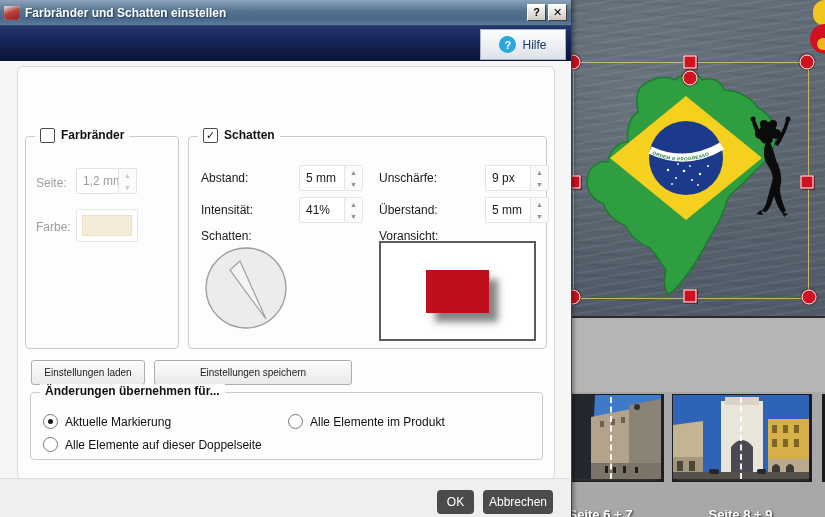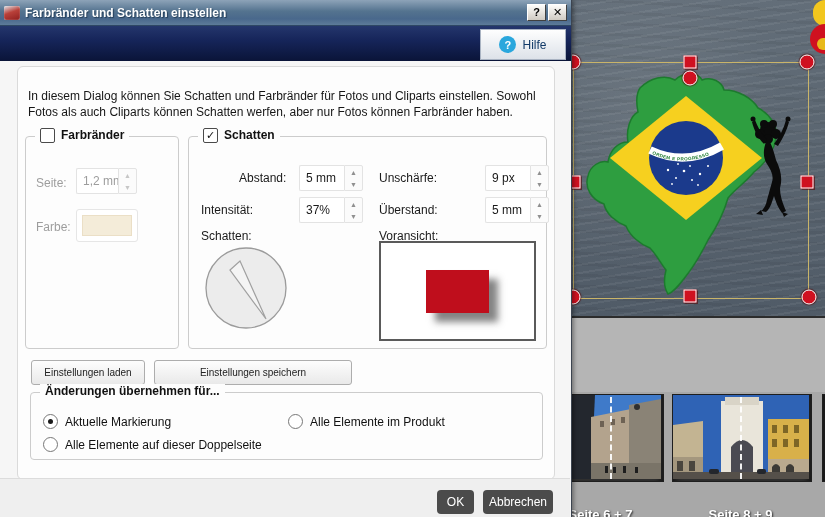--- a/index.html
+++ b/index.html
@@ -271,21 +271,20 @@
   </div>
 
   <div id="navyband" class="abs">
     <div id="hilfe-btn" class="abs">
       <div id="hilfe-icon">?</div>
       <div id="hilfe-label">Hilfe</div>
     </div>
   </div>
 
   <div id="panel" class="abs"></div>
-  <div id="descr" class="abs">In diesem Dialog können Sie Schatten und Farbränder für Fotos und Cliparts einstellen. Sowohl Fotos als auch Cliparts können Schatten werfen, aber nur Fotos können Farbränder haben.</div>
 
   <div id="fs-farb" class="abs fieldset">
     <div class="legend">
       <div class="checkbox"></div>
       <span>Farbränder</span>
     </div>
     <div class="abs dis-label" style="left:10px;top:39px;">Seite:</div>
     <div class="abs spinner dis" style="left:50px;top:31px;width:61px;">
       <div class="spin-val">1,2 mm</div>
       <div class="spin-arrows">
@@ -298,40 +297,40 @@
       <div class="inner"></div>
     </div>
   </div>
 
   <div id="fs-schat" class="abs fieldset">
     <div class="legend">
       <div class="checkbox">✓</div>
       <span>Schatten</span>
     </div>
 
-    <div class="abs en-label" style="left:12px;top:34px;margin-left:38px;">Abstand:</div>
+    <div class="abs en-label" style="left:12px;top:34px;">Abstand:</div>
     <div class="abs spinner en" style="left:110px;top:28px;width:64px;">
       <div class="spin-val">5 mm</div>
       <div class="spin-arrows">
         <div class="spin-btn">▲</div>
         <div class="spin-btn">▼</div>
       </div>
     </div>
     <div class="abs en-label" style="left:190px;top:34px;">Unschärfe:</div>
     <div class="abs spinner en" style="left:296px;top:28px;width:64px;">
       <div class="spin-val">9 px</div>
       <div class="spin-arrows">
         <div class="spin-btn">▲</div>
         <div class="spin-btn">▼</div>
       </div>
     </div>
 
     <div class="abs en-label" style="left:12px;top:66px;">Intensität:</div>
     <div class="abs spinner en" style="left:110px;top:60px;width:64px;">
-      <div class="spin-val">37%</div>
+      <div class="spin-val">41%</div>
       <div class="spin-arrows">
         <div class="spin-btn">▲</div>
         <div class="spin-btn">▼</div>
       </div>
     </div>
     <div class="abs en-label" style="left:190px;top:66px;">Überstand:</div>
     <div class="abs spinner en" style="left:296px;top:60px;width:64px;">
       <div class="spin-val">5 mm</div>
       <div class="spin-arrows">
         <div class="spin-btn">▲</div>

